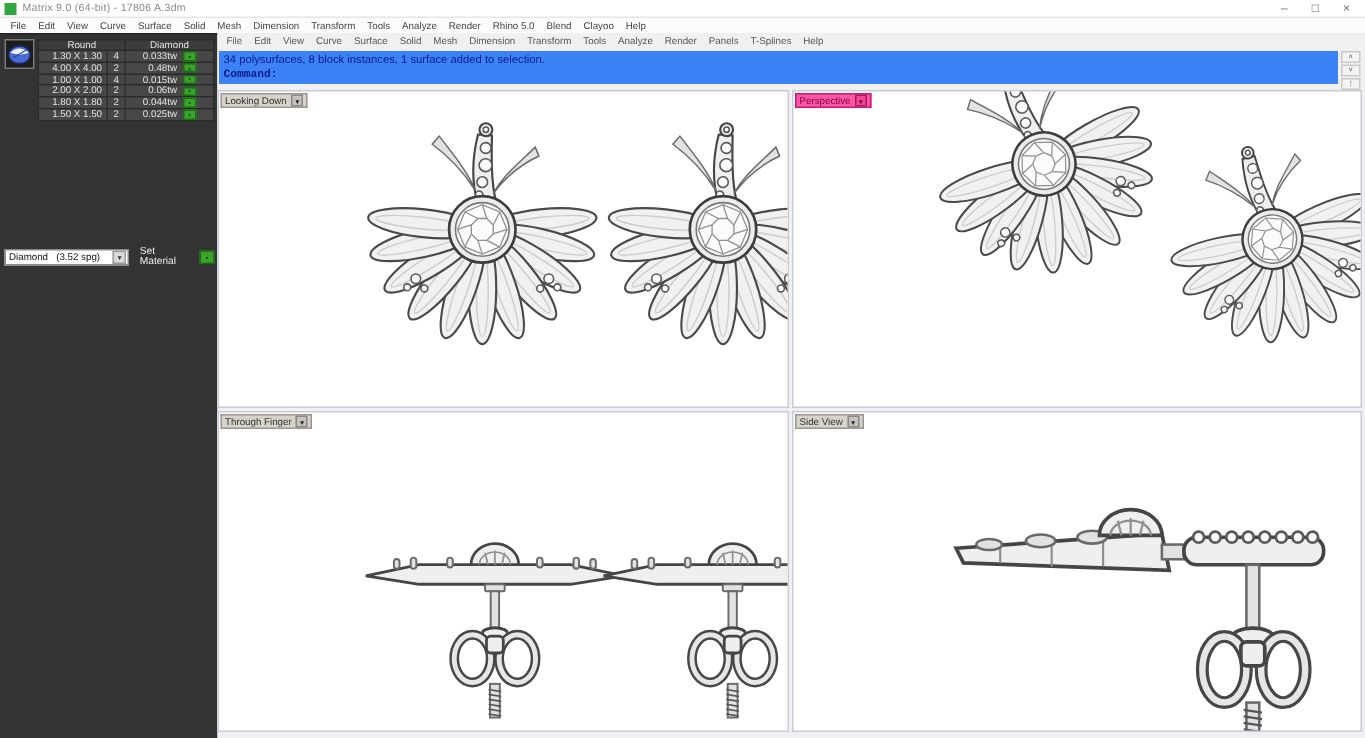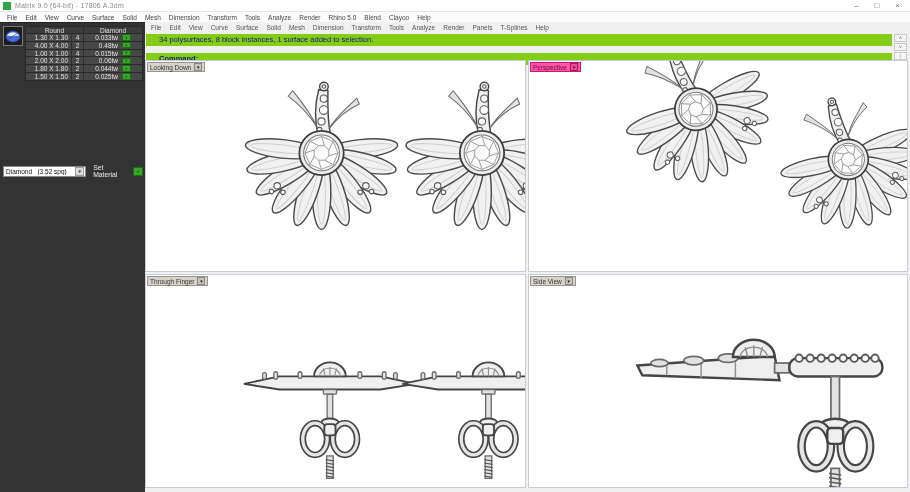--- a/index.html
+++ b/index.html
@@ -45,24 +45,24 @@
   .setmat-label { color:#eeeeee; font-size:6.8px; margin-left:7px; }
   .setmat-btn { width:10px; height:9px; margin-left:4px; background:#3aa32b; border:1px solid #1d6f14;
                 display:flex; align-items:center; justify-content:center; font-size:4.5px; color:#0c3a08; }
 
   
   .right-area { position:absolute; left:145px; top:22px; width:765px; height:470px; background:#f0f0f0; }
   .rhinomenu { height:11px; display:flex; align-items:center; padding-left:2px; background:#f0f0f0; }
   .rhinomenu .mi { color:#555; }
 
   .command-area { position:absolute; left:0; top:11px; width:765px; height:27px; background:#f0f0f0; }
-  .cmd-line { position:absolute; left:1px; width:746px; height:12px; background:#84cc16;
-              color:#0b1a86; font-size:7.5px; line-height:12px; padding-left:13px; white-space:nowrap; overflow:hidden; }
+  .cmd-line { position:absolute; left:1px; width:746px; height:12px; background:#3b82f6;
+              color:#0b1a86; font-size:7.5px; line-height:12px; padding-left:3px; white-space:nowrap; overflow:hidden; }
   .cmd-history { top:1px; }
-  .cmd-prompt { top:20px; font-weight:bold; }
+  .cmd-prompt { top:11px; font-weight:bold;font-family:Liberation Mono, monospace; }
   .cmd-scroll { position:absolute; right:3px; top:1px; width:13px; height:25px; display:flex;
                 flex-direction:column; gap:1px; }
   .cmd-scroll span { flex:1; background:#f4f4f4; border:1px solid #c9c9c9; font-size:5px; line-height:6px;
                      text-align:center; color:#555; }
 
   
   .viewports { position:absolute; left:0; top:38px; width:765px; height:432px; }
   .viewport { position:absolute; background:#ffffff; border:1px solid #c5ccd8; }
   .vp-tl { left:0;   top:0;   width:381px; height:212px; }
   .vp-tr { left:383px; top:0; width:380px; height:212px; }

